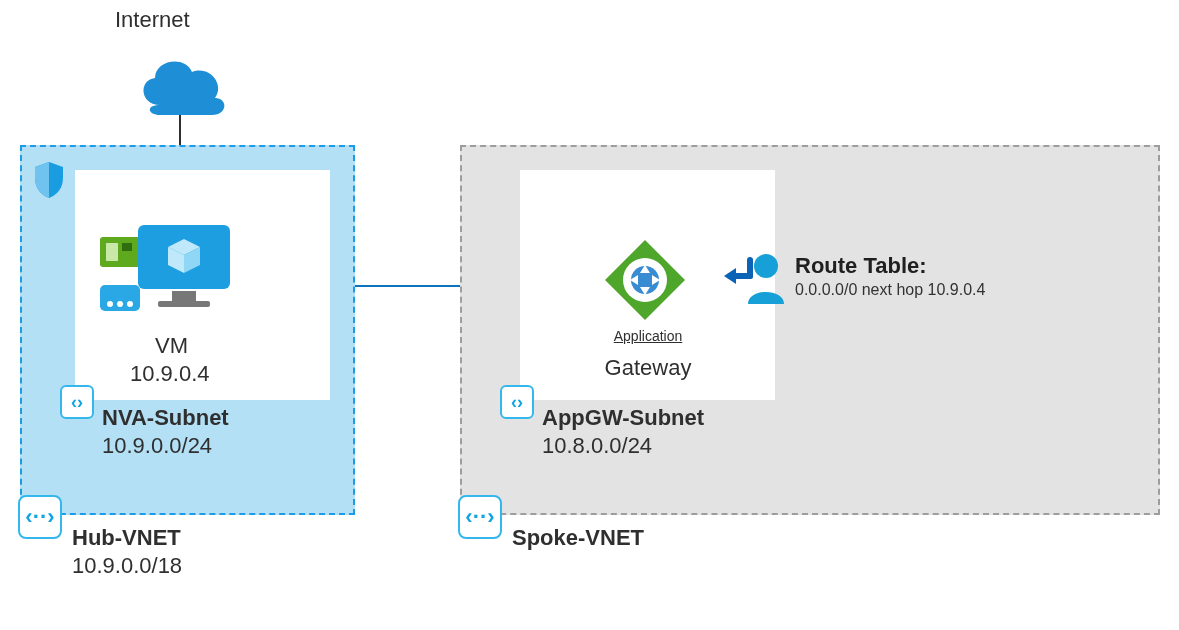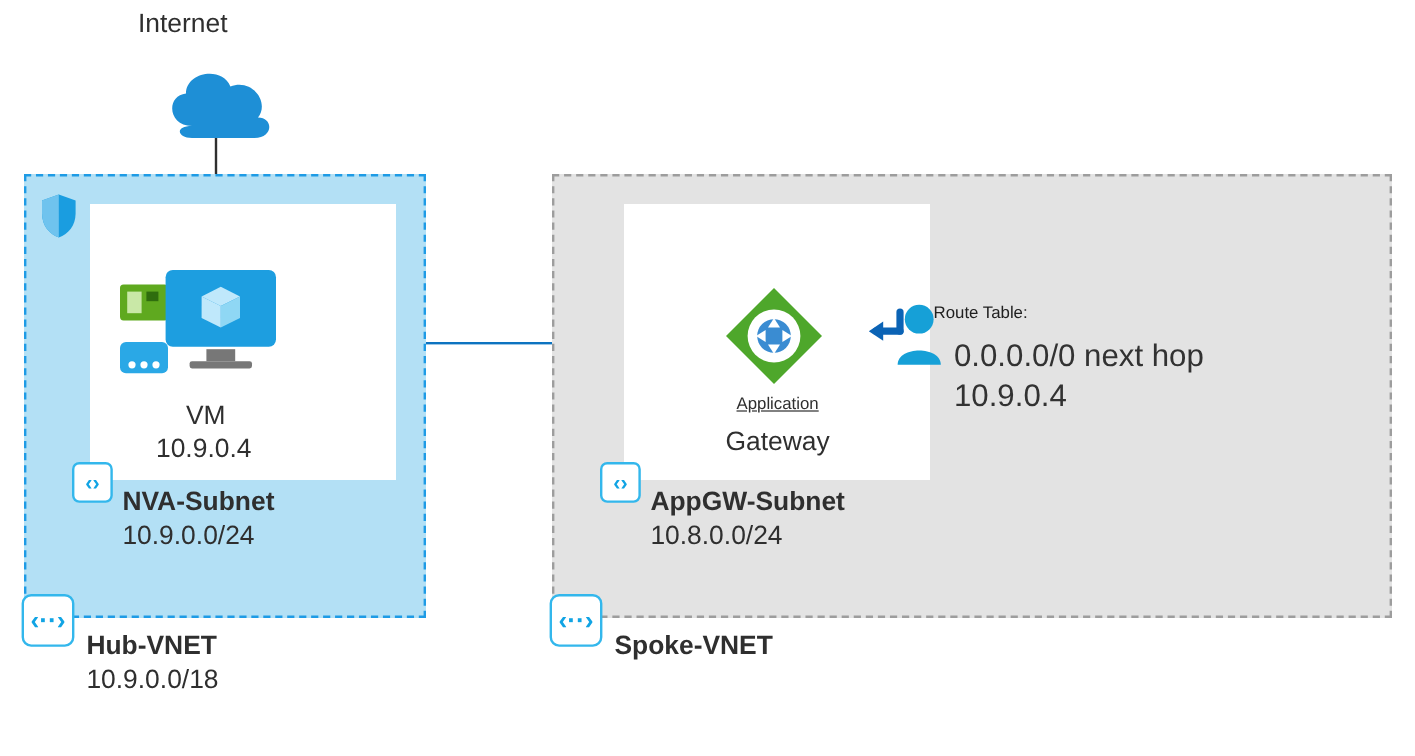--- a/index.html
+++ b/index.html
@@ -74,22 +74,22 @@
     border-radius: 6px;
     box-sizing: border-box;
   }
   .vnet-badge { width: 44px; height: 44px; border-radius: 8px; }
   
   .internet-lbl { left: 115px; top: 6px; font-size: 22px; }
   
   .vline1 { position:absolute; left:179px; top:115px; width:2px; height:135px; background:#2f2f2f; }
   .hline  { position:absolute; left:228px; top:285px; height:2px; width:378px; background:#0c73c0; }
   
-  .rt-title { left: 778px; top: 252px; font-size: 14px; font-weight: 400; color:#202020;}
-  .rt-body  { left: 795px; top: 280px; font-size: 26px; color:#323232;}
+  .rt-title { left: 795px; top: 252px; font-size: 22px; font-weight: 700; color:#202020;}
+  .rt-body  { left: 795px; top: 280px; font-size: 16px; color:#323232;}
 </style>
 </head>
 <body>
 <div class="canvas">
 
 <div class="vline1"></div>
 <div class="hline"></div>
 
 <div class="lbl internet-lbl">Internet</div>
 <svg style="position:absolute; left:130px; top:50px;" width="100" height="70" viewBox="0 0 100 70">

